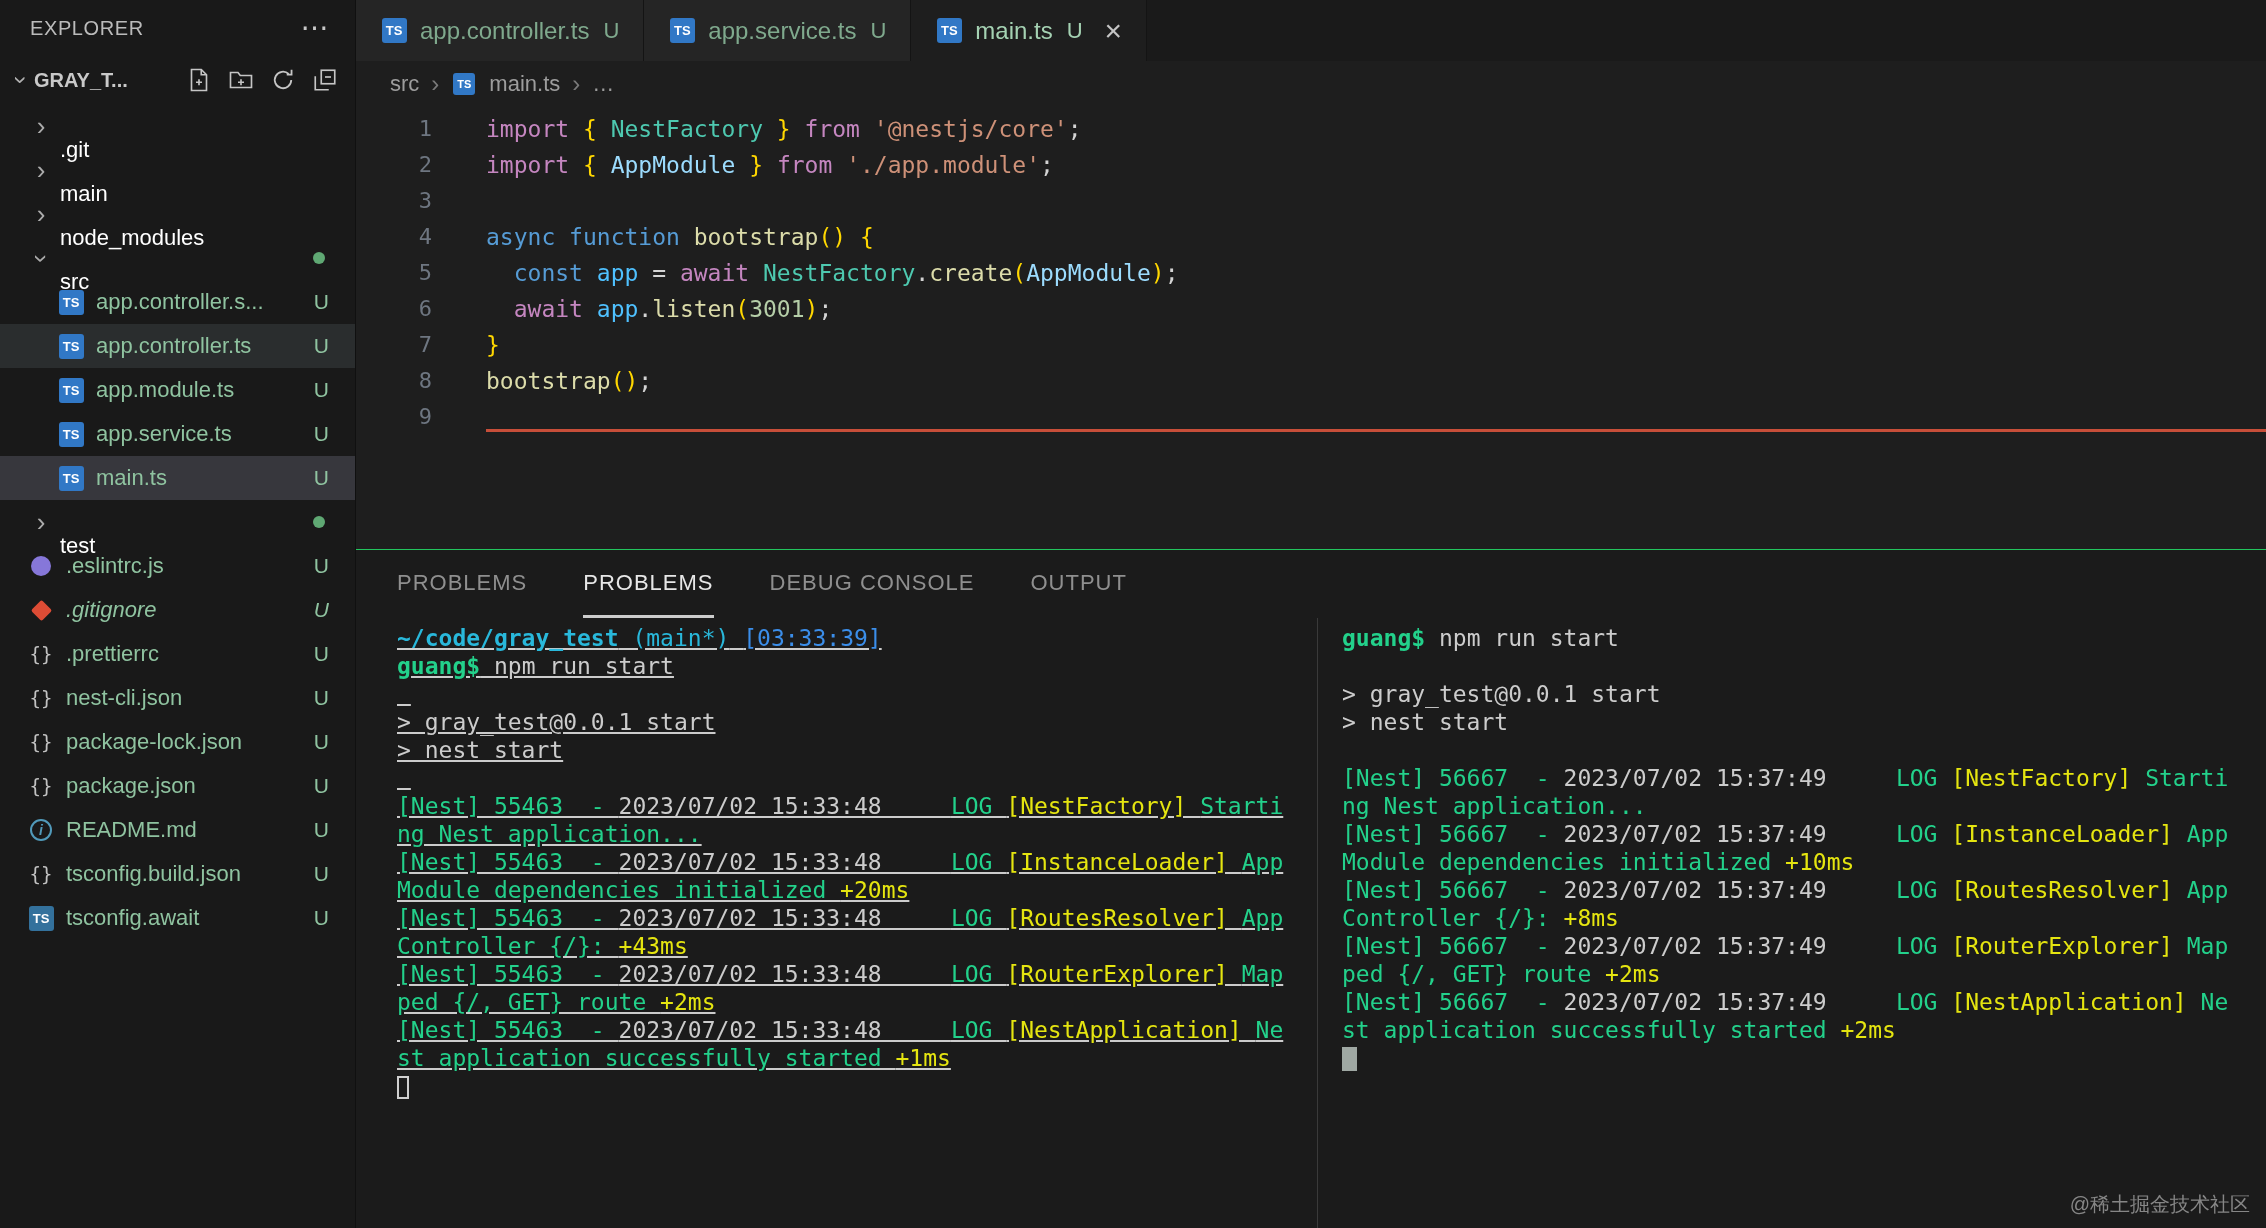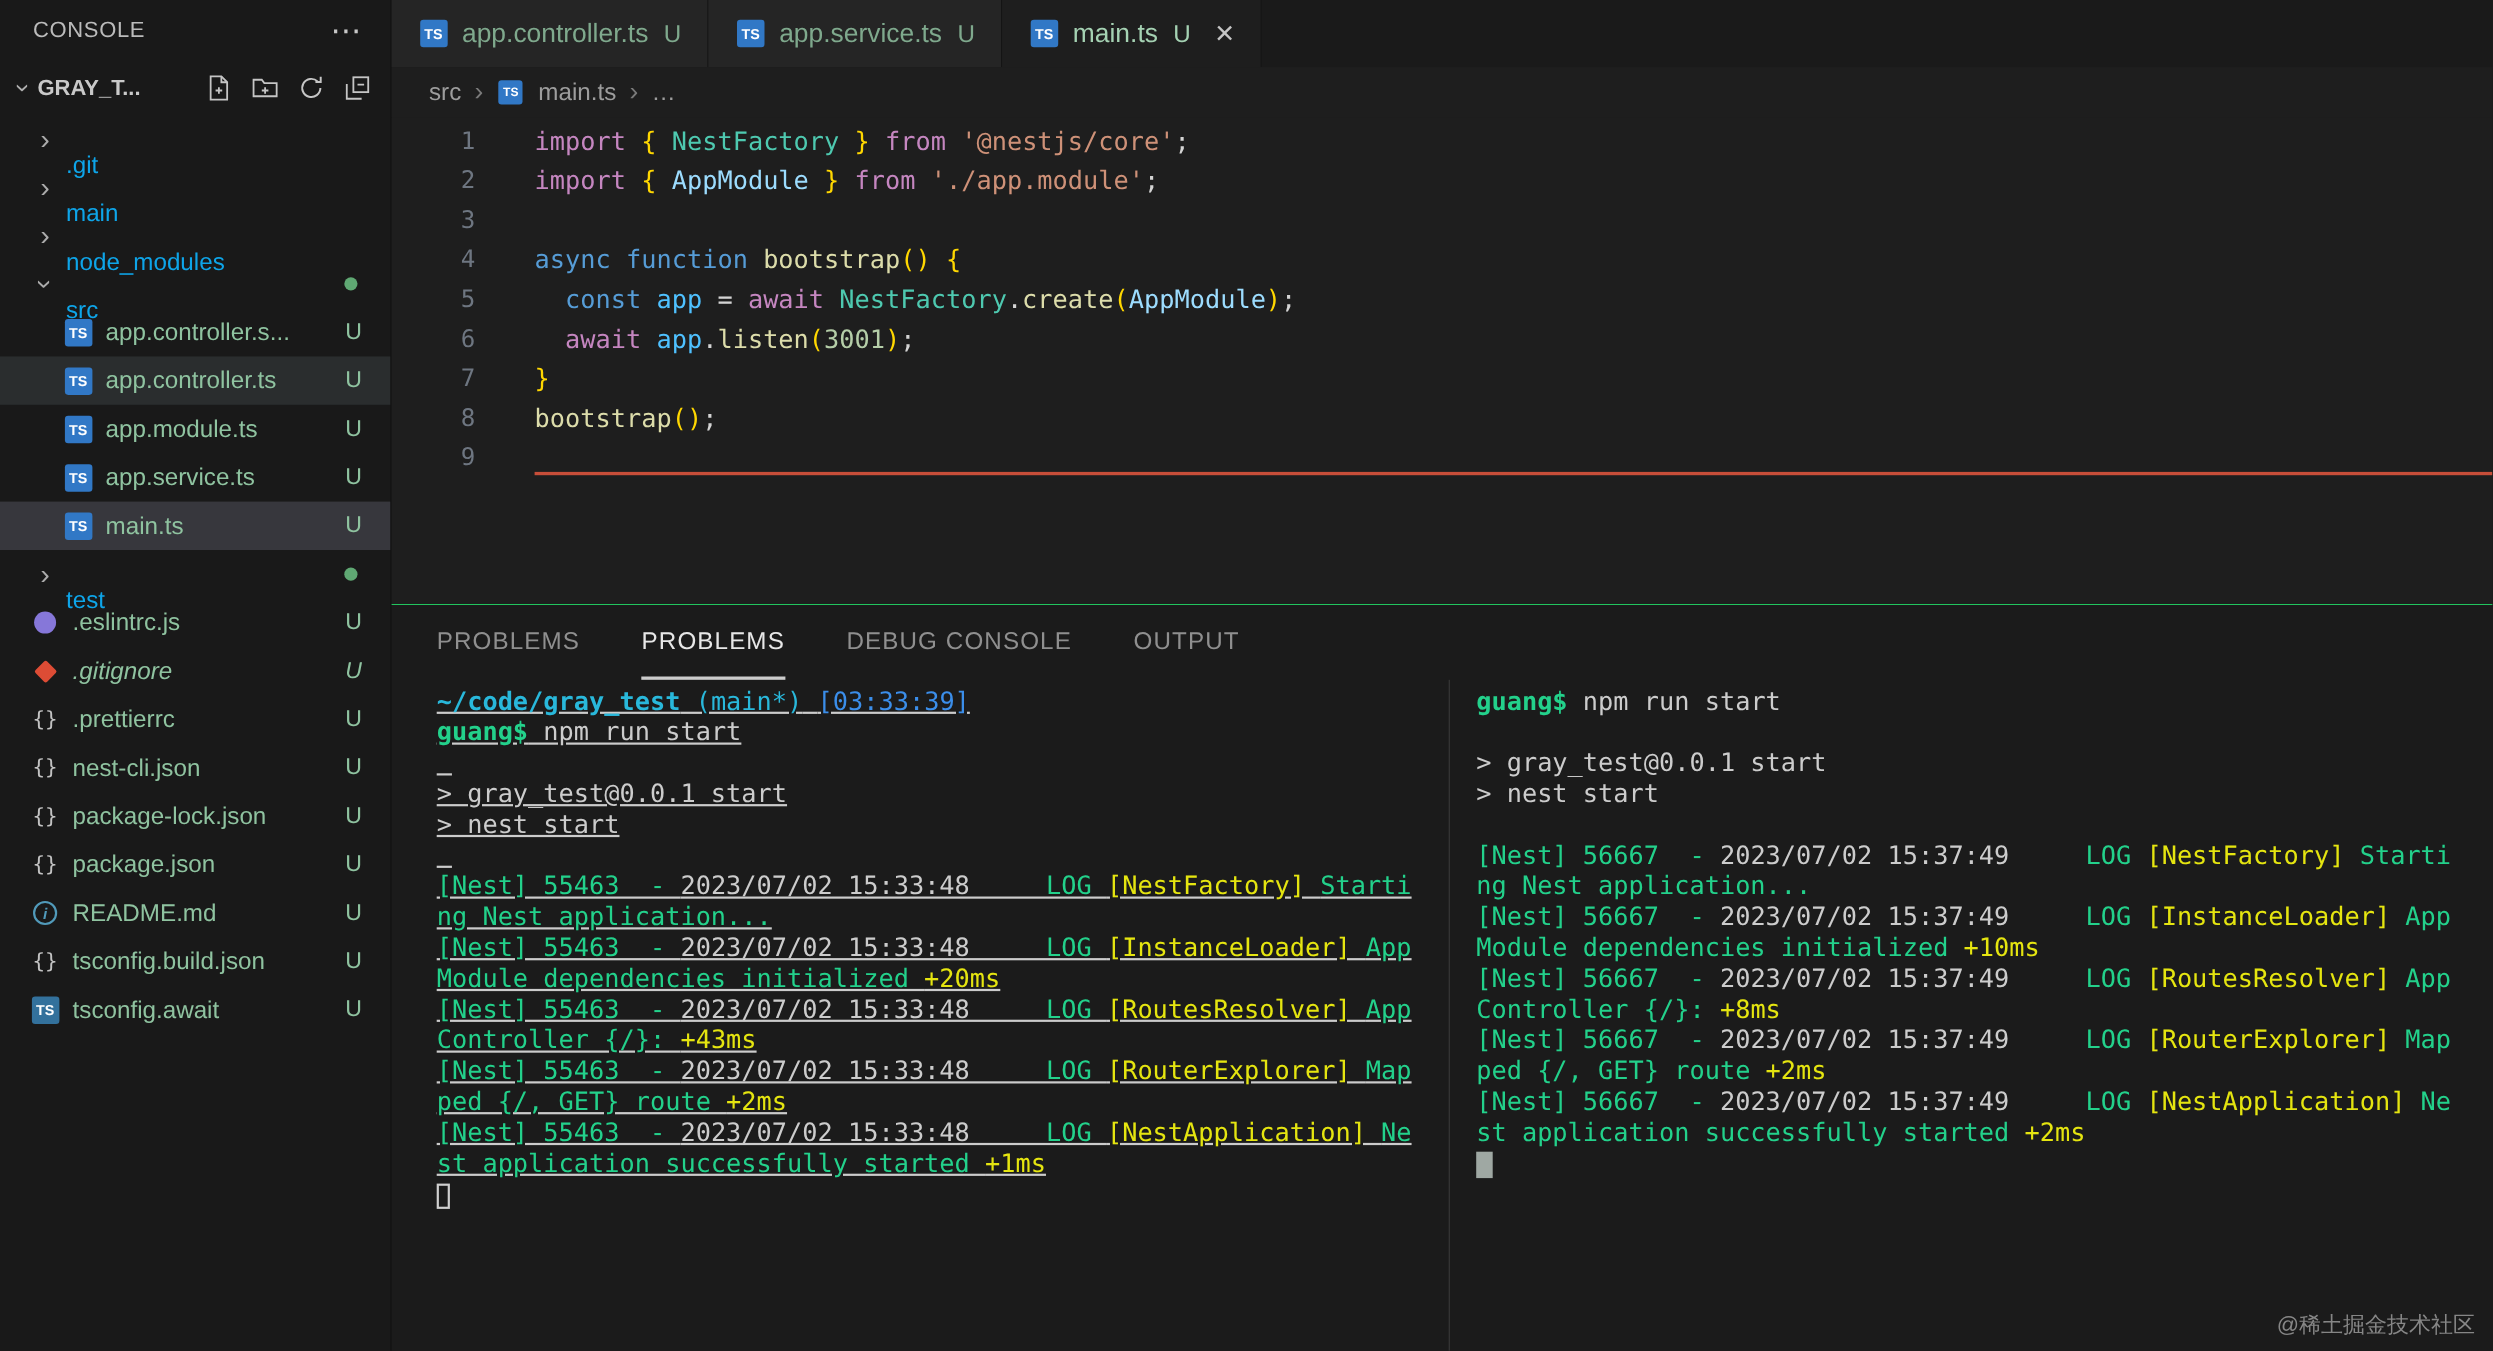--- a/index.html
+++ b/index.html
@@ -33,21 +33,21 @@
   .ws-actions { margin-left:auto; display:flex; gap:10px; }
   .ws-actions .actbtn { width:32px; height:32px; display:flex; align-items:center; justify-content:center; border-radius:5px; }
   .ws-actions svg { width:24px; height:24px; }
 
   .tree { flex:1; overflow:hidden; }
   .tree-row { height:44px; display:flex; align-items:center; font-size:22px; cursor:default; }
   .tree-row.hl-selected { background:var(--selBg); }
   .tree-row.hl-secondary { background:var(--selBg2); }
   .twisty { display:inline-block; width:34px; text-align:center; font-size:26px; color:#ababab; flex-shrink:0; }
   .twisty.open { transform:rotate(90deg); }
-  .tree-label.folder { color:#0ea5e9; margin-left:2px;margin-top:48px; }
+  .tree-label.folder { color:#ffffff; margin-left:2px;margin-top:48px; }
   .tree-label.file { color:var(--untracked); margin-left:8px; white-space:nowrap; }
   .badge { margin-left:auto; margin-right:26px; color:var(--untracked); font-size:21px; }
   .git-dot { margin-left:auto; margin-right:30px; width:12px; height:12px; border-radius:50%; background:#5fa873; }
 
   
   .fi { width:34px; flex-shrink:0; display:flex; align-items:center; justify-content:center; }
   .fi-ts { }
   .fi-ts .sq, .fi-tsc .sq {
     width:25px; height:25px; border-radius:3px; background:var(--tsBlue);
     color:#fff; font-size:13px; font-weight:700; display:flex; align-items:center; justify-content:center;
@@ -118,21 +118,21 @@
   .watermark { position:absolute; right:16px; bottom:10px; font-family:"Liberation Sans",sans-serif;
     font-size:20px; color:#868686; }
 </style>
 </head>
 <body>
 
 <div class="app">
 
   <aside class="sidebar">
     <div class="sidebar-header">
-      <span>CONSOLE</span>
+      <span>EXPLORER</span>
       <span class="sidebar-menu">⋯</span>
     </div>
     <div class="workspace-row">
       <span class="ws-chevron">›</span>
       <span>GRAY_T...</span>
       <span class="ws-actions">
           <span class="actbtn">
             <svg viewBox="0 0 16 16">
               <path d="M9.5 1H3v14h10V4.5L9.5 1z" fill="none" stroke="#c5c5c5" stroke-width="1.1"></path>
               <path d="M9.5 1v3.5H13" fill="none" stroke="#c5c5c5" stroke-width="1.1"></path>

